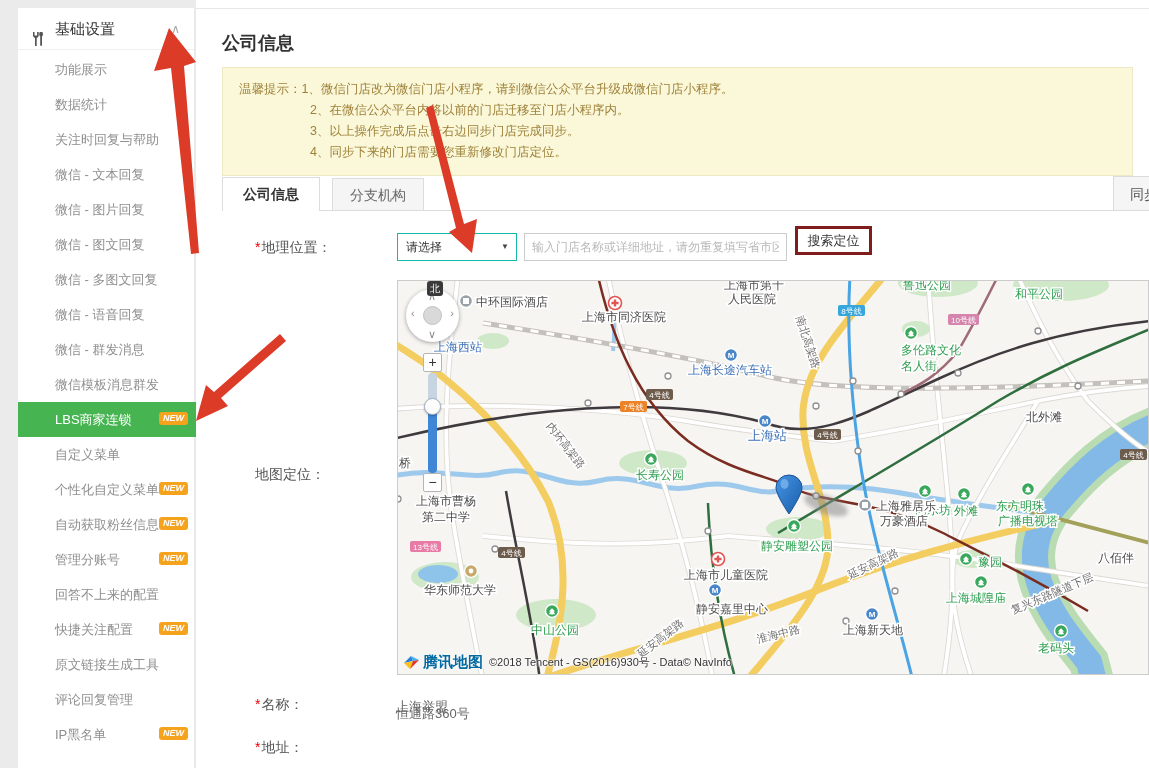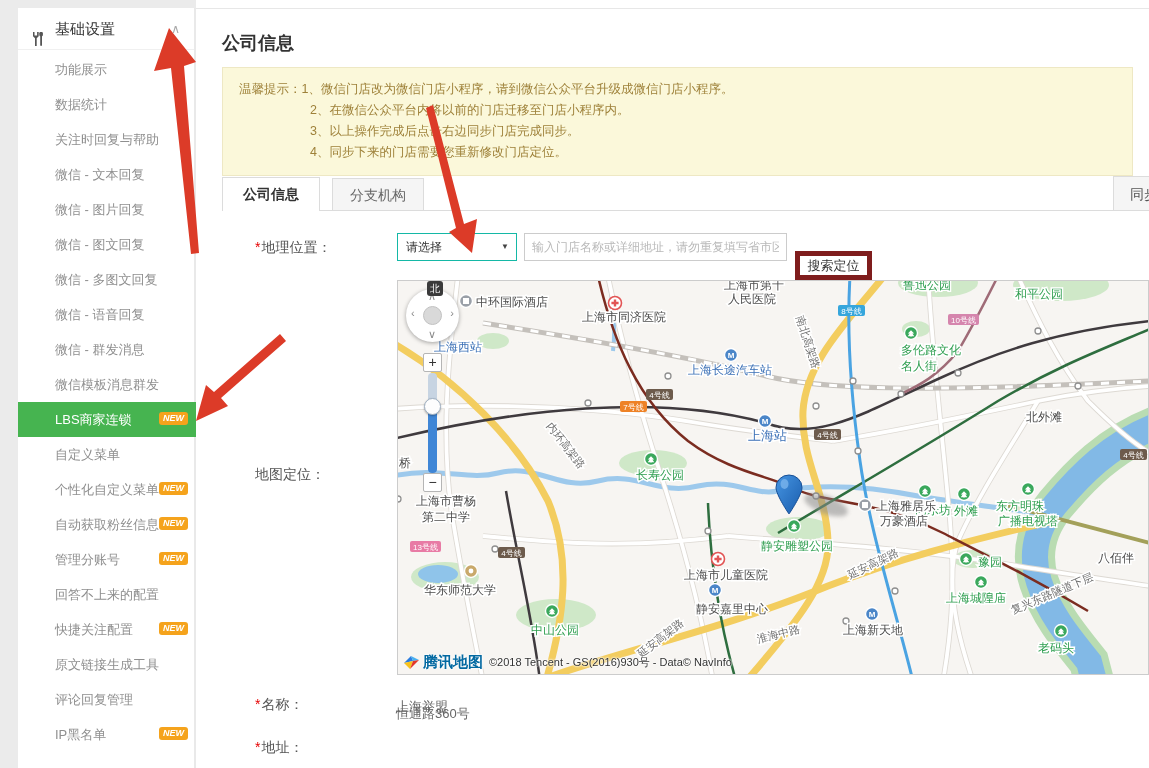--- a/index.html
+++ b/index.html
@@ -37,22 +37,22 @@
     background:#f5f5f5; border:1px solid #dcdcdc; color:#555; font-size:14px; padding-left:16px; }
   .flabel { position:absolute; left:255px; font-size:14px; color:#555; }
   .req { color:#e60000; margin-right:1px; }
   .sel-box { position:absolute; left:397px; top:233px; width:120px; height:28px; background:#fff;
     border:1px solid #14b8a6; font-size:12px; color:#333; line-height:26px; padding-left:8px; cursor:pointer; }
   .sel-box .caret { position:absolute; right:7px; top:0; font-size:8px; color:#444; }
   .addr-input { position:absolute; left:524px; top:233px; width:263px; height:28px;
     border:1px solid #ccc; font-size:12px; padding:0 7px; color:#333;
     font-family:"Liberation Sans","DejaVu Sans",sans-serif; }
   .addr-input::placeholder { color:#b9b9b9; }
-  .search-btn { position:absolute; left:795px; top:251px; width:77px; height:29px; background:#fff;
-    border:5px solid #7f1d1d; font-size:13px; color:#333; cursor:pointer;
+  .search-btn { position:absolute; left:795px; top:226px; width:77px; height:29px; background:#fff;
+    border:3px solid #7f1d1d; font-size:13px; color:#333; cursor:pointer;
     font-family:"Liberation Sans","DejaVu Sans",sans-serif; }
   .map-wrap { position:absolute; left:397px; top:280px; width:752px; height:395px;
     border:1px solid #ccc; overflow:hidden; background:#f7f5f2; }
   .map-svg { position:absolute; left:0; top:0; }
   .compass { position:absolute; left:8px; top:8px; width:53px; height:53px; background:#fff;
     border-radius:50%; box-shadow:0 1px 4px rgba(0,0,0,.35); z-index:5; }
   .compass .knob { position:absolute; left:17px; top:17px; width:19px; height:19px; border-radius:50%;
     background:#d9d9d9; border:1px solid #c2c2c2; }
   .compass span { position:absolute; color:#8a8a8a; font-size:11px; cursor:pointer; }
   .compass .n { left:22px; top:1px; } .compass .s { left:22px; bottom:1px; }

